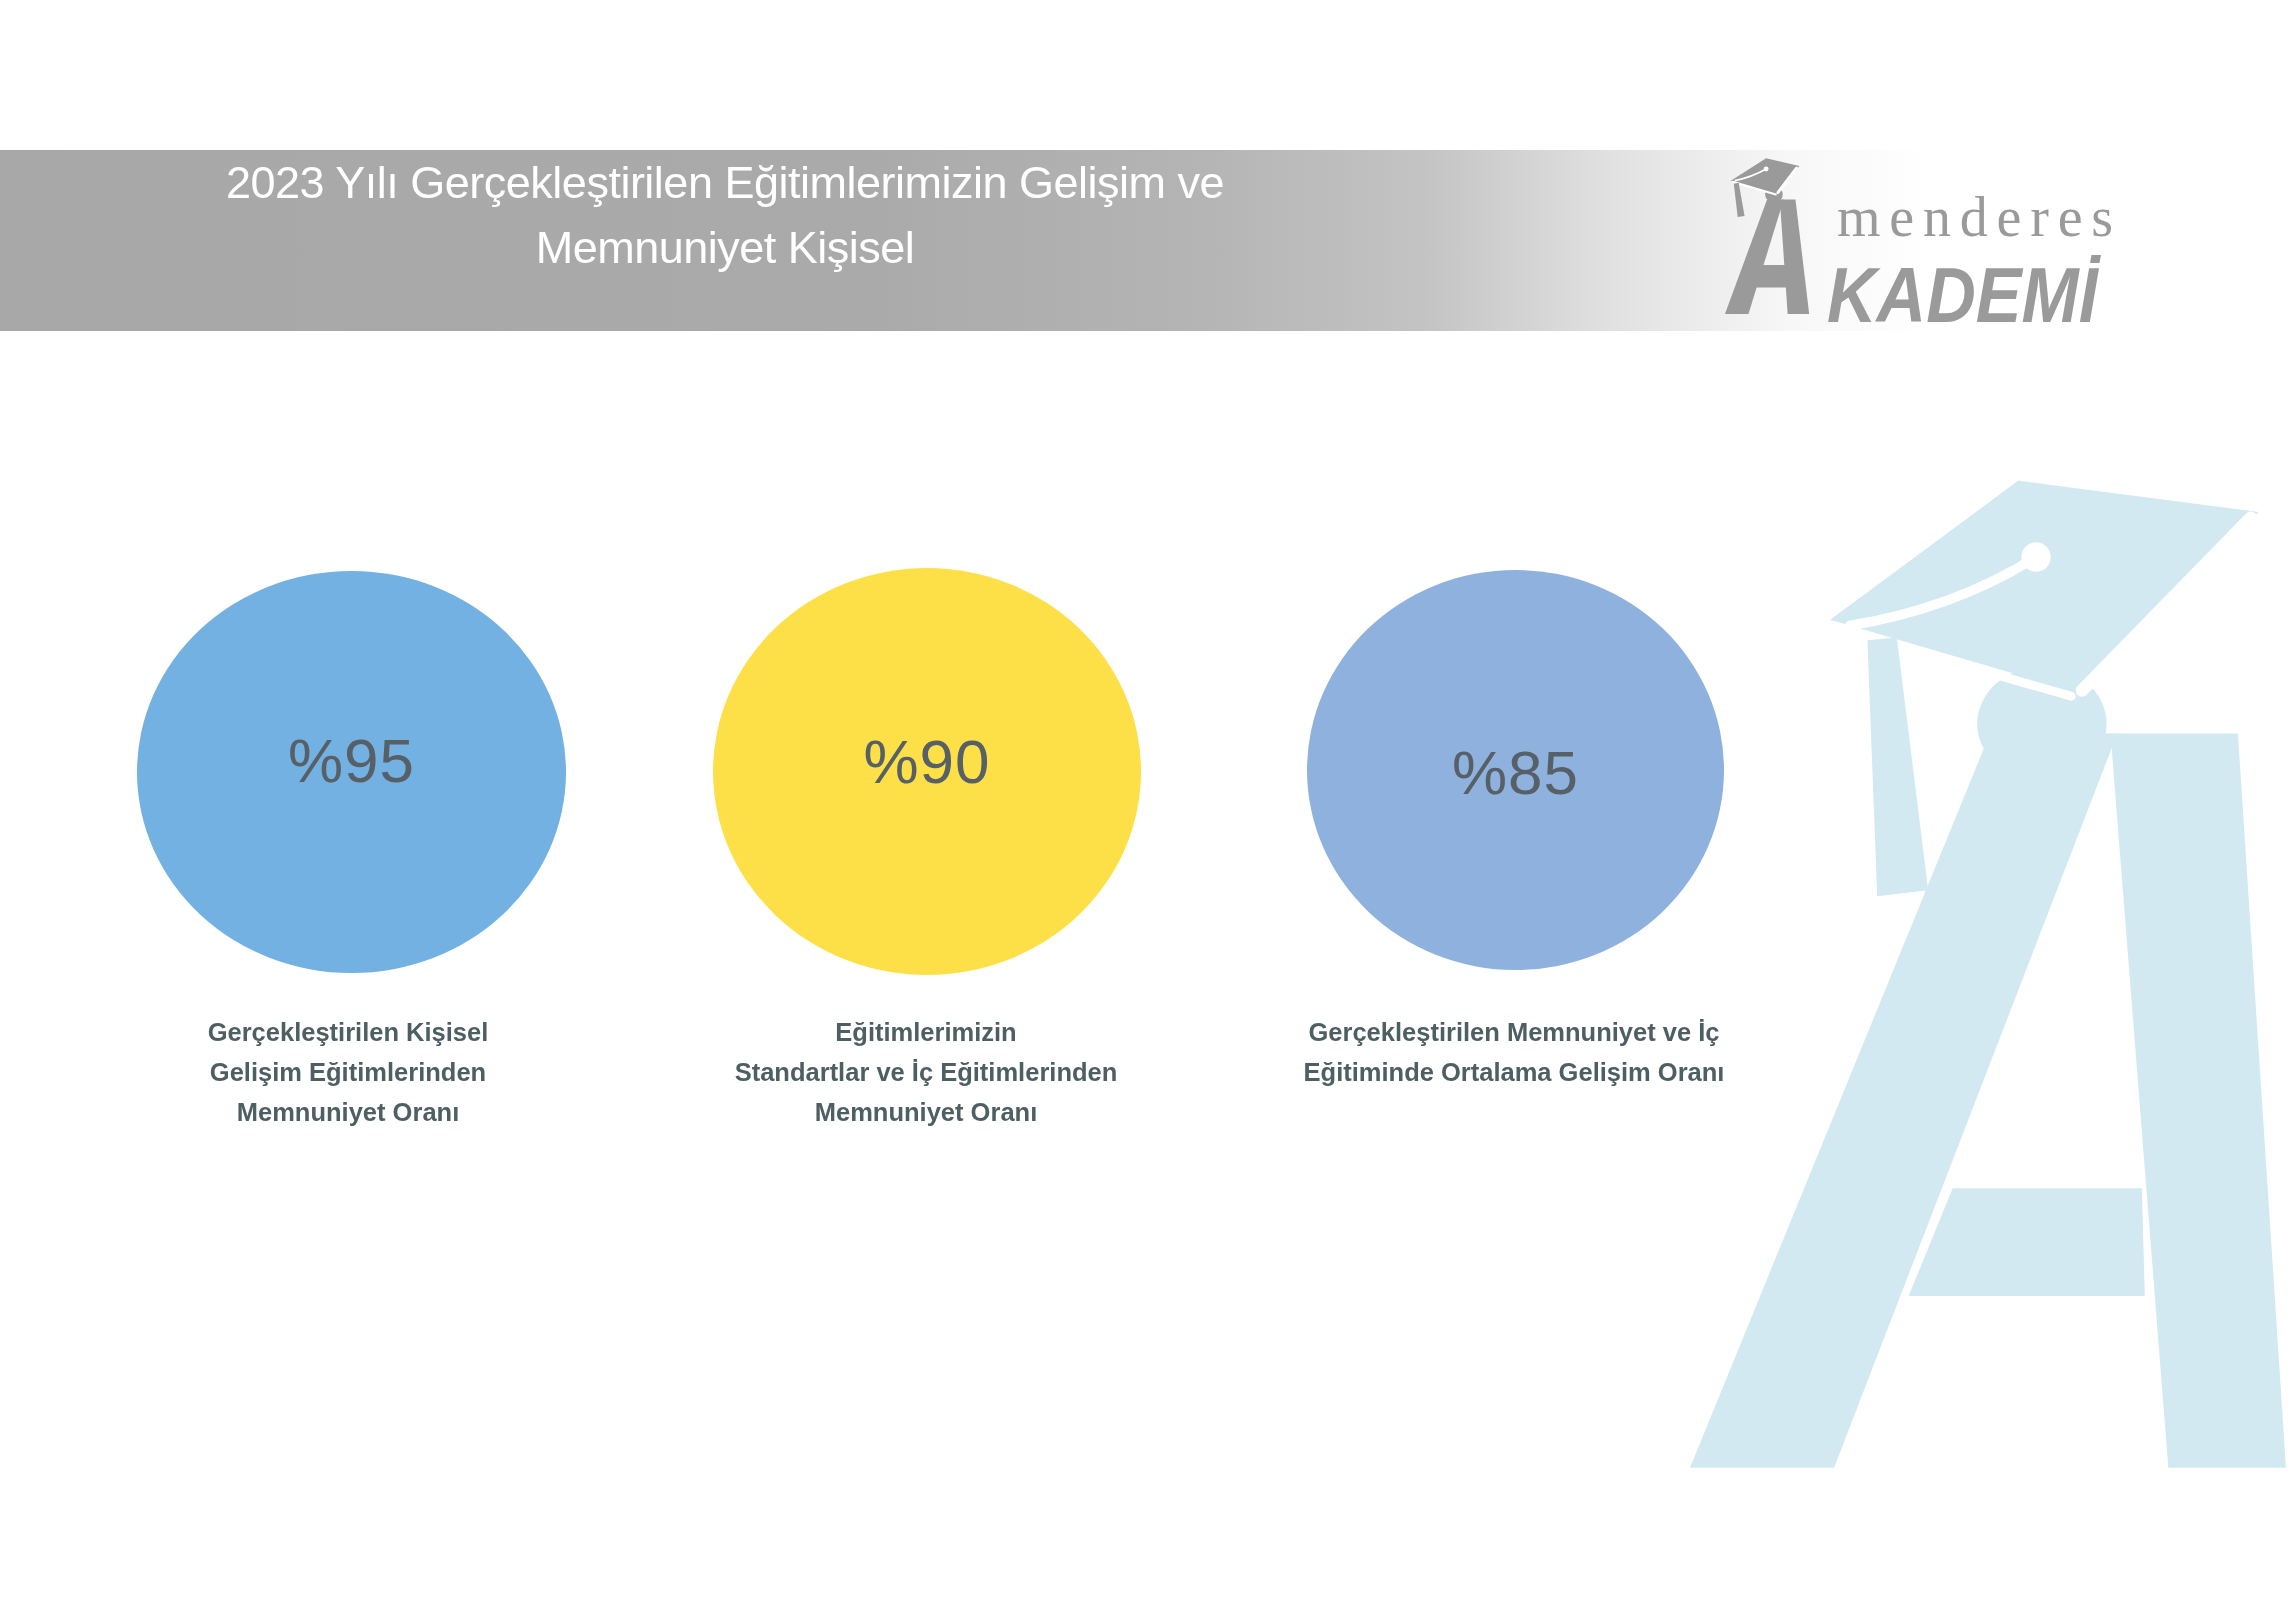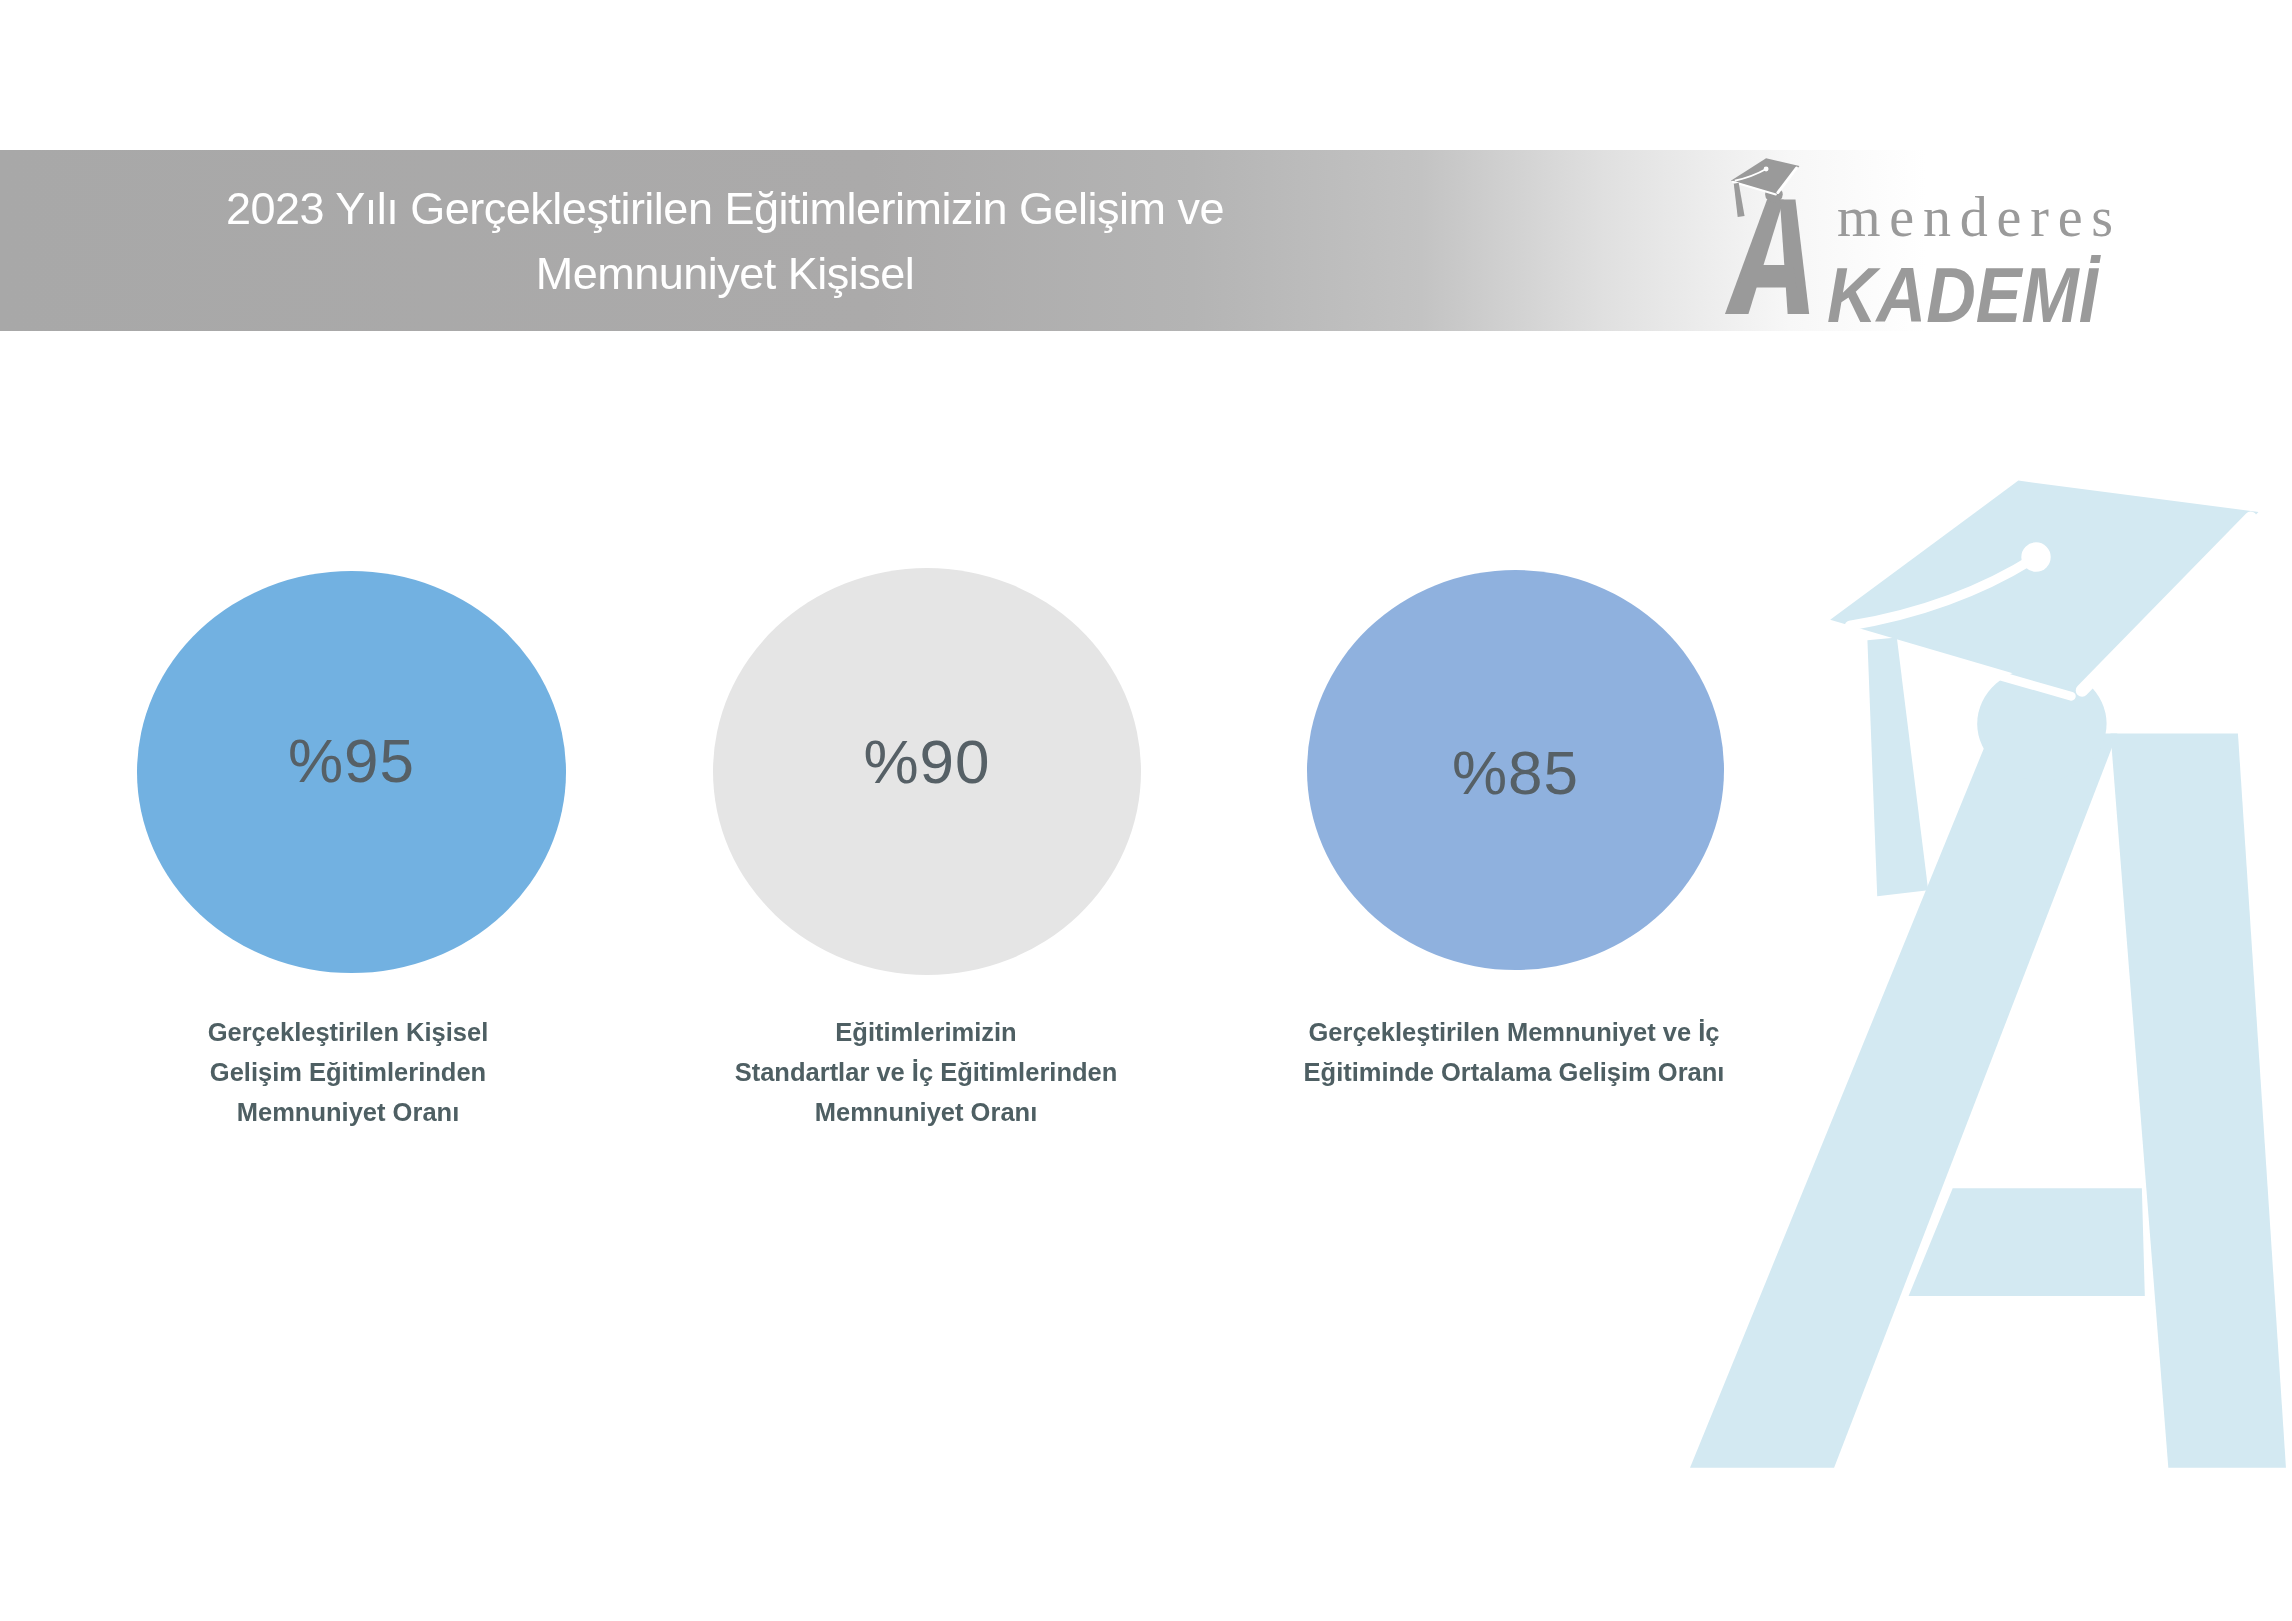--- a/index.html
+++ b/index.html
@@ -19,21 +19,21 @@
 
   
   .banner{
     position:absolute;left:0;top:150px;width:2293px;height:181px;
     background:linear-gradient(to right,
       #a8a8a8 0%, #abaaaa 38%, #b4b4b4 52%, #c3c3c3 62%,
       #e0e0e0 70%, #f7f7f7 78%, #ffffff 84%);
   }
   .banner-title{
     position:absolute;left:39px;top:0;width:1372px;height:181px;
-    display:flex;flex-direction:column;justify-content:center;align-items:center;
+    display:flex;flex-direction:column;align-items:center;
     color:#ffffff;font-size:45px;line-height:65px;letter-spacing:-0.5px;
     text-align:center;white-space:nowrap;
   }
 
   
   .logo{position:absolute;left:1723px;top:155px;width:470px;height:201px;}
   .logo svg{position:absolute;left:0;top:0;}
   .logo .wordmark-top{
     position:absolute;left:114px;top:33px;
     font-size:56px;line-height:59px;color:var(--logo-gray);
@@ -122,21 +122,21 @@
 
 <div class="bubble c1" style="background: rgb(114, 177, 225);">
   <span class="pct">%95</span>
 </div>
 <div class="caption c1">
   <div>Gerçekleştirilen Kişisel</div>
   <div>Gelişim Eğitimlerinden</div>
   <div>Memnuniyet Oranı</div>
 </div>
 
-<div class="bubble c2" style="background: #e5e5e5;">
+<div class="bubble c2" style="background: #fde047;">
   <span class="pct">%90</span>
 </div>
 <div class="caption c2">
   <div>Eğitimlerimizin</div>
   <div>Standartlar ve İç Eğitimlerinden</div>
   <div>Memnuniyet Oranı</div>
 </div>
 
 <div class="bubble c3" style="background: rgb(143, 177, 222);">
   <span class="pct">%85</span>

